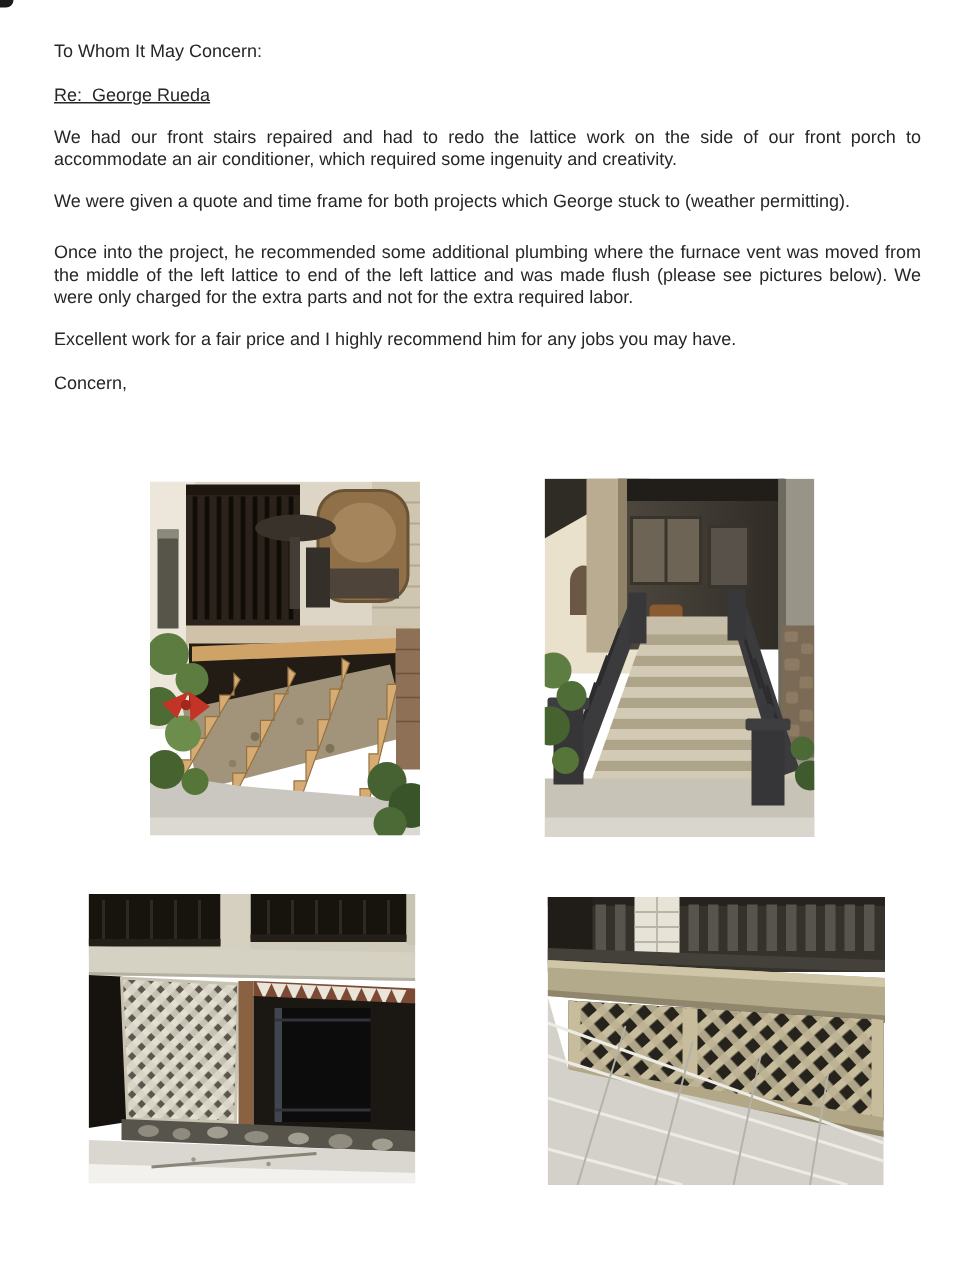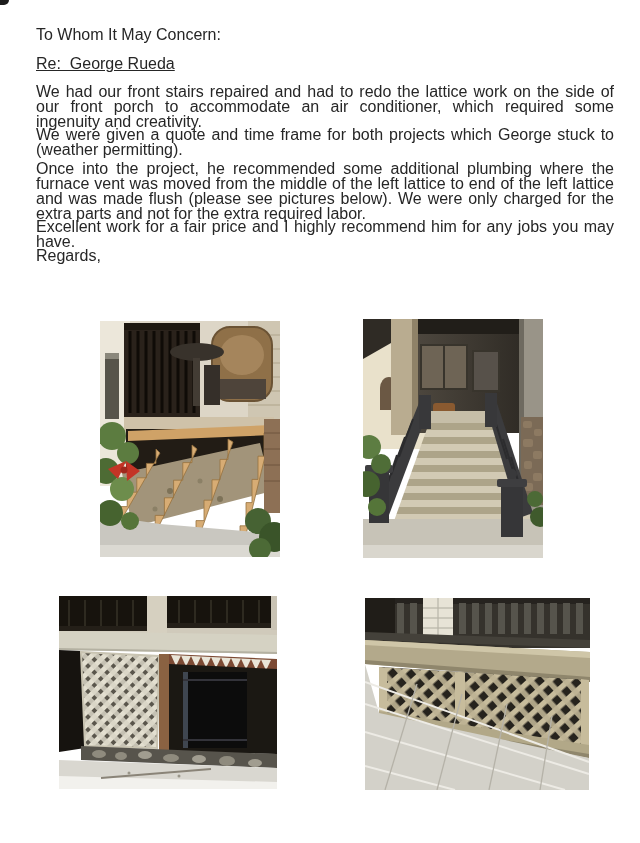--- a/index.html
+++ b/index.html
@@ -3,21 +3,21 @@
 <meta charset="utf-8">
 <style>
   * { margin:0; padding:0; box-sizing:border-box; }
   html,body { background:#ffffff; }
   body { width:640px; height:843px; position:relative; overflow:hidden;
          font-family:"Liberation Sans","DejaVu Sans",sans-serif; }
   .page { position:absolute; inset:0; background:#ffffff; }
   .corner-speck { position:absolute; left:0; top:0; width:9px; height:5px;
                   background:#1c1c1c; border-radius:0 0 6px 0; }
   .txt { position:absolute; left:36px; width:578px; color:#262626;
-         font-size:16px; line-height:15px; font-weight:500; }
+         font-size:12px; line-height:15px; font-weight:500; }
   .para { text-align:justify; text-align-last:left; }
   .re-line { white-space:pre-wrap; }
   .salutation { top:27px; }
   .re-line    { top:56px;text-decoration:underline; }
   .p1 { top:84px; }
   .p2 { top:127px; }
   .p3 { top:161px; }
   .p4 { top:219px; }
   .closing { top:248px; }
   .sig { top:279px; }
@@ -34,21 +34,21 @@
 <div class="page">
 
   <div class="corner-speck"></div>
 
   <div class="txt salutation">To Whom It May Concern:</div>
   <div class="txt re-line">Re:  George Rueda</div>
   <p class="txt para p2">We were given a quote and time frame for both projects which George stuck to (weather permitting).</p>
   <p class="txt para p1">We had our front stairs repaired and had to redo the lattice work on the side of our front porch to accommodate an air conditioner, which required some ingenuity and creativity.</p>
   <p class="txt para p4">Excellent work for a fair price and I highly recommend him for any jobs you may have.</p>
   <p class="txt para p3">Once into the project, he recommended some additional plumbing where the furnace vent was moved from the middle of the left lattice to end of the left lattice and was made flush (please see pictures below). We were only charged for the extra parts and not for the extra required labor.</p>
-  <div class="txt closing">Regards,</div>
+  <div class="txt closing">Concern,</div>
 
   <figure class="ph1">
     <svg width="180" height="236" viewBox="0 0 180 236">
       <rect x="0" y="0" width="180" height="125" fill="#ddd6c7"></rect>
       <rect x="0" y="0" width="30" height="165" fill="#ece7da"></rect>
       <rect x="5" y="32" width="14" height="66" fill="#57544a"></rect>
       <rect x="5" y="32" width="14" height="6" fill="#8b887c"></rect>
       <rect x="148" y="0" width="32" height="110" fill="#cfc6b2"></rect>
       <g stroke="#b4aa92" stroke-width="1.2">
         <line x1="148" y1="14" x2="180" y2="14"></line>

